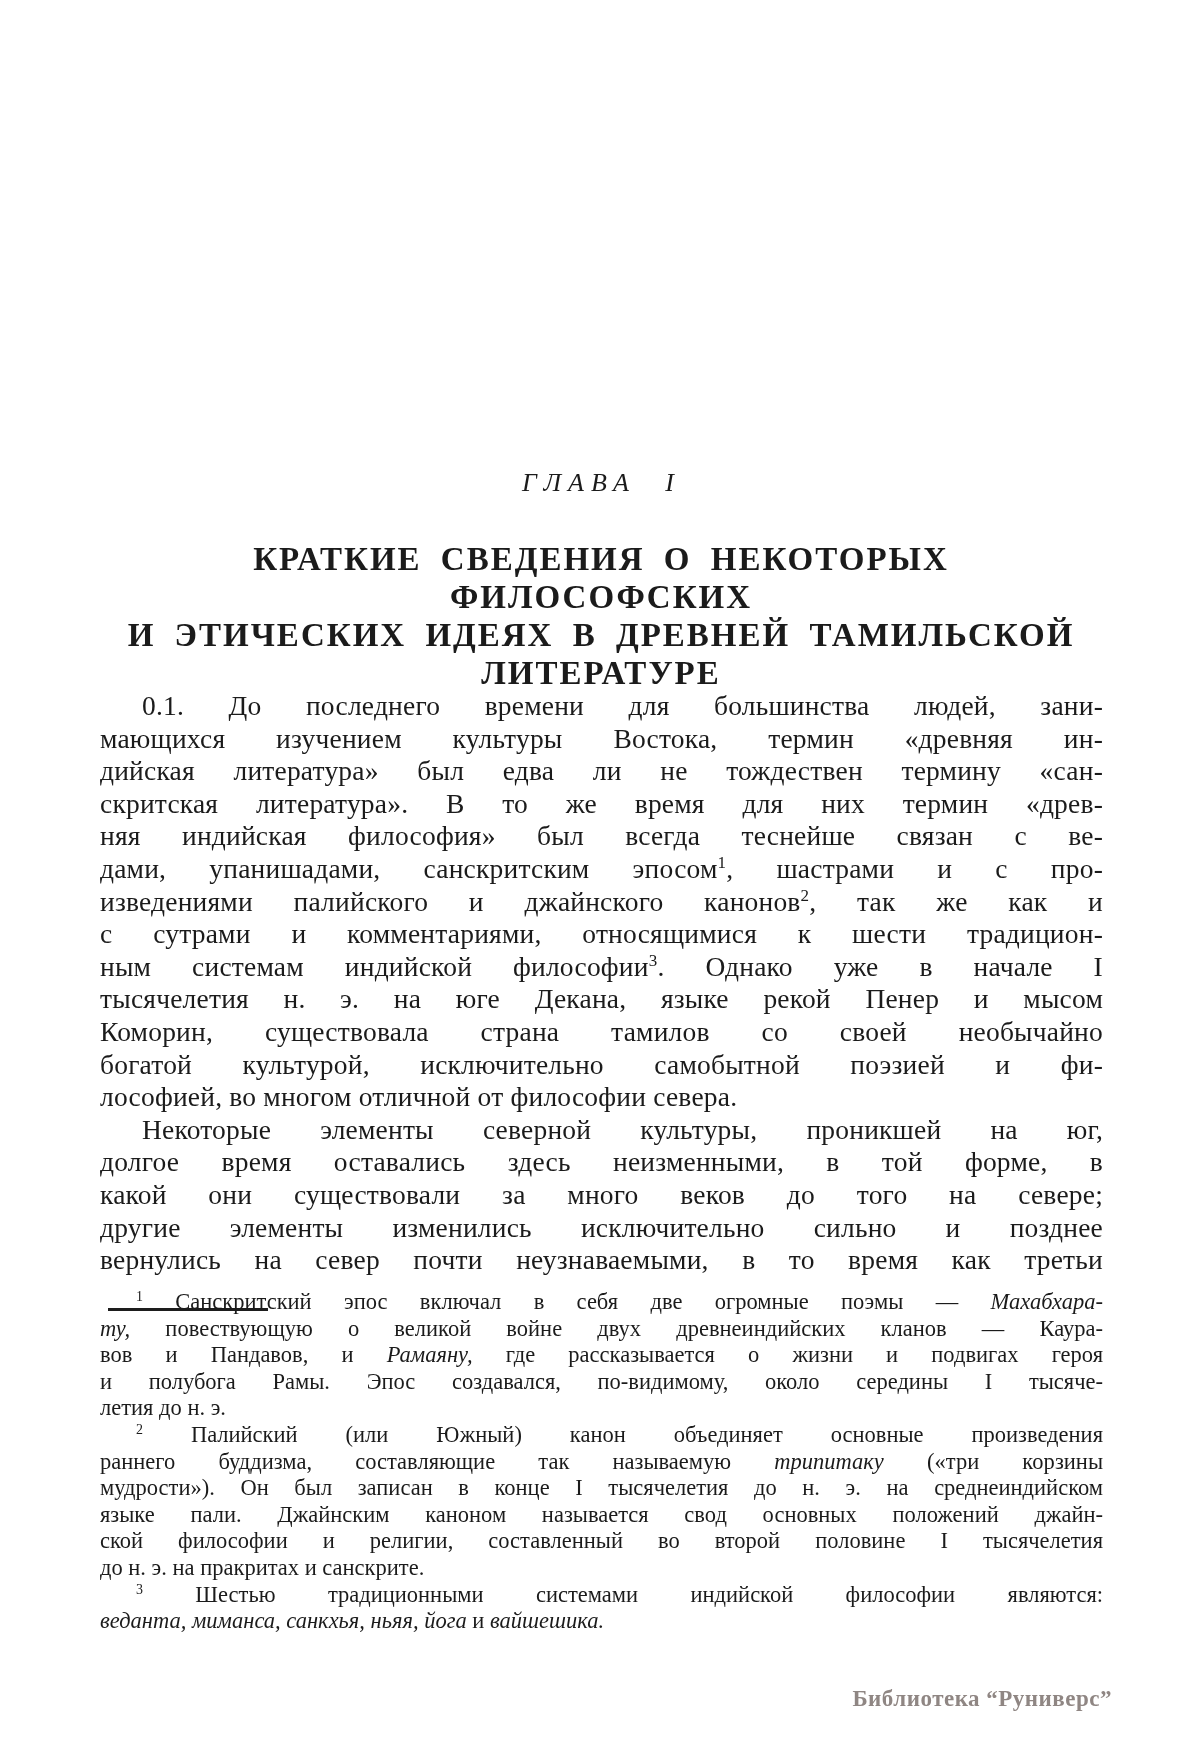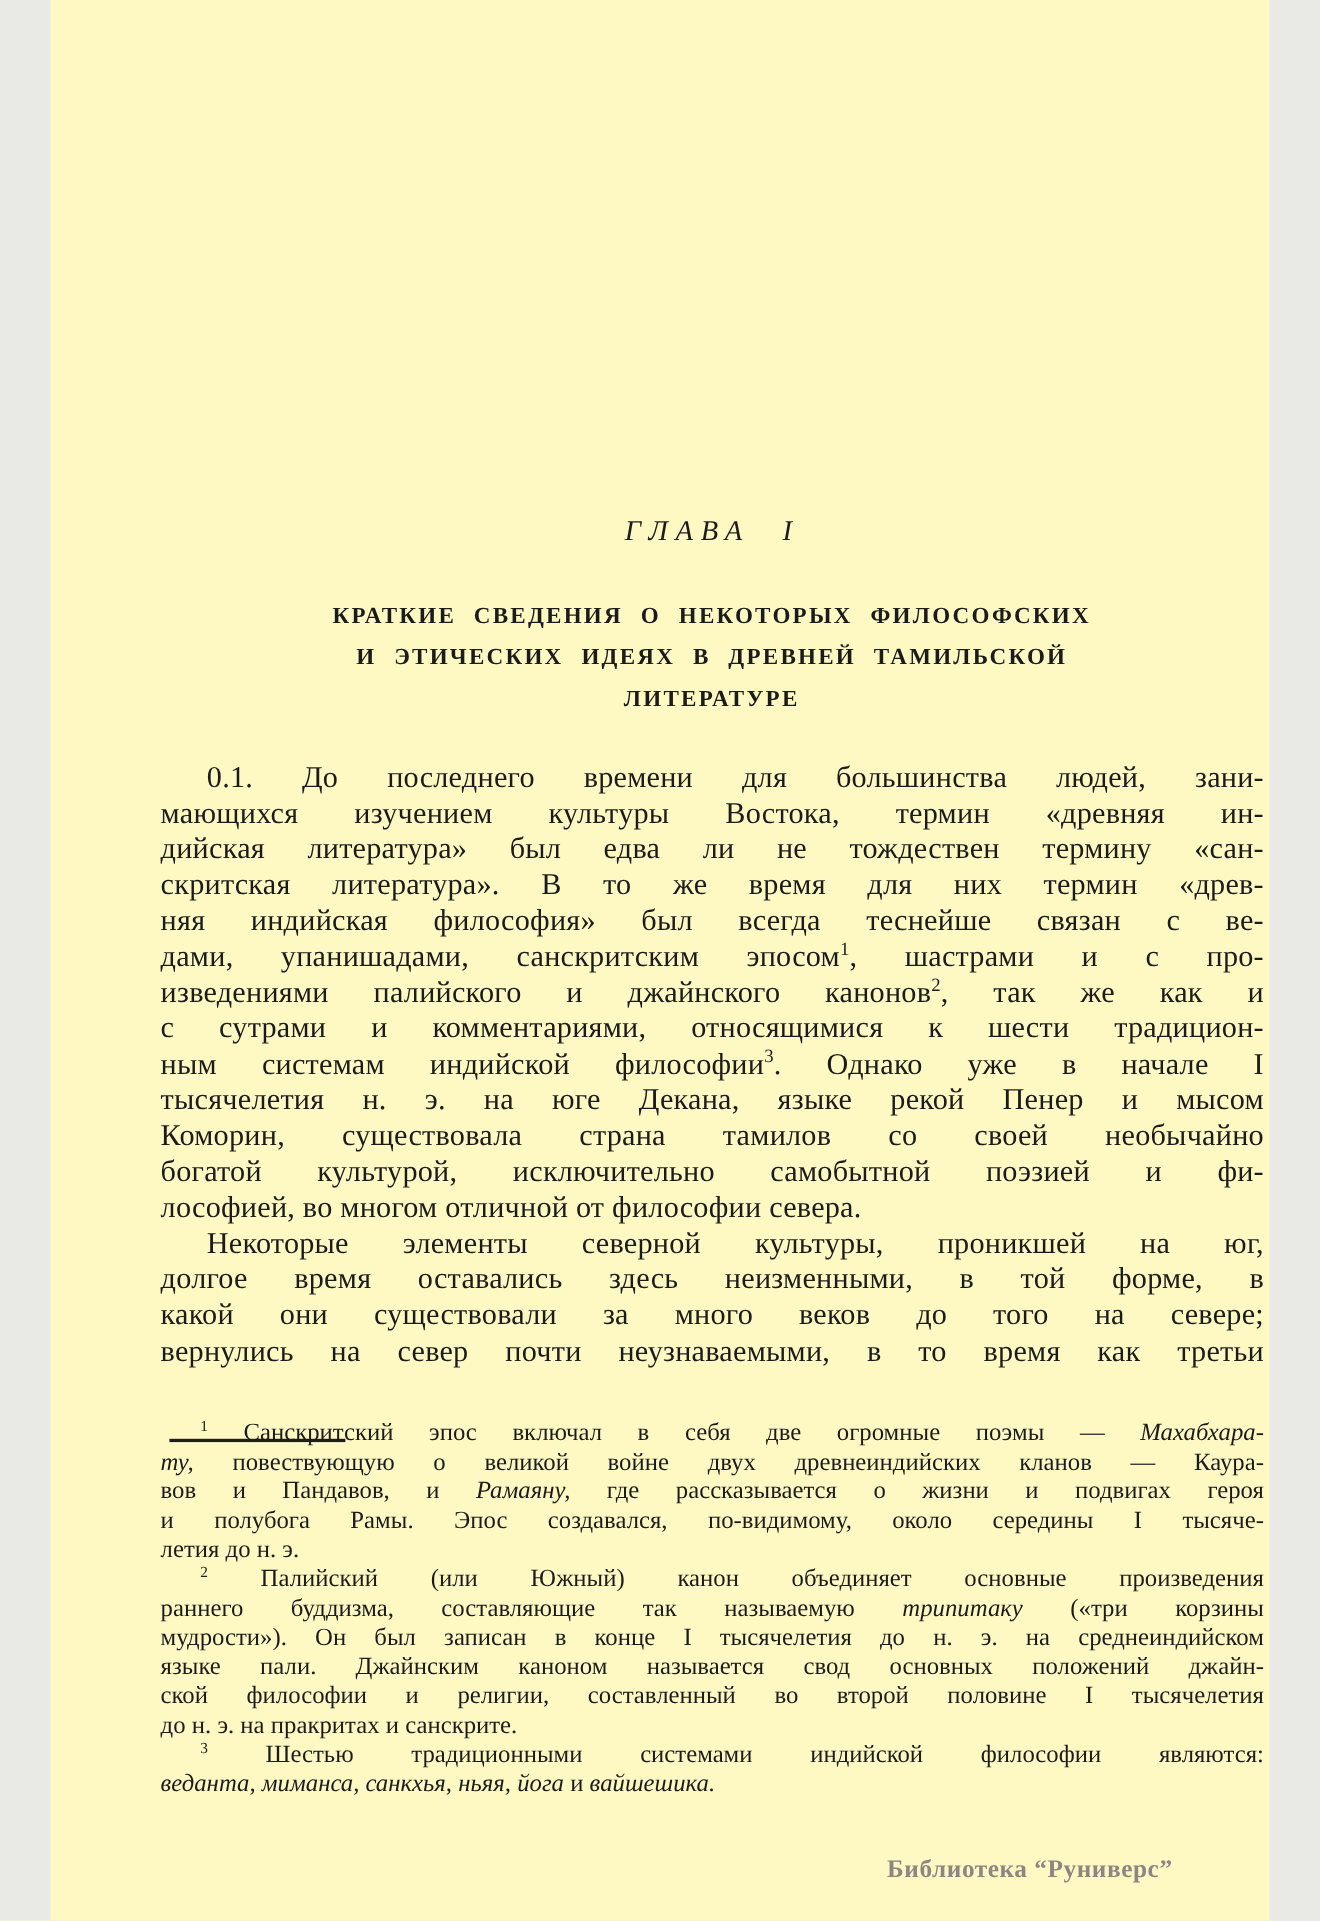--- a/index.html
+++ b/index.html
@@ -1,38 +1,38 @@
 <!DOCTYPE html>
 <html lang="ru"><head>
 <meta charset="utf-8">
 <style>
   html,body{margin:0;padding:0;}
   body{background:#e9e9e5;}
   .page{
     position:relative;
-    width:1108px;height:1746px;
+    width:1200px;height:1746px;
     margin:0 auto;
-    background:#fef9c3;
+    background:#ffffff;
     font-family:"Liberation Serif","DejaVu Serif",serif;
     color:#1b1b1b;
     overflow:hidden;
   }
   .chapter{
     position:absolute;top:468px;left:100px;width:1003px;
     text-align:center;
     font-style:italic;
     font-size:26px;
     letter-spacing:7px;
     word-spacing:16px;
   }
   .title{
     position:absolute;top:540px;left:96px;width:1010px;
     text-align:center;
     font-weight:bold;
-    font-size:21px;
+    font-size:33px;
     line-height:38px;
     letter-spacing:2px;
     word-spacing:9px;
     margin:0;
   }
   .bodytext{
     position:absolute;top:690px;left:100px;width:1003px;
     font-size:27.5px;
     line-height:32.6px;
     letter-spacing:0.2px;
@@ -94,20 +94,21 @@
         <div class="line">ным системам индийской философии<sup>3</sup>. Однако уже в начале I</div>
         <div class="line">тысячелетия н. э. на юге Декана, языке рекой Пенер и мысом</div>
         <div class="line">Коморин, существовала страна тамилов со своей необычайно</div>
         <div class="line">богатой культурой, исключительно самобытной поэзией и фи-</div>
         <div class="line last">лософией, во многом отличной от философии севера.</div>
       </div>
       <div>
         <div class="line indent">Некоторые элементы северной культуры, проникшей на юг,</div>
         <div class="line">долгое время оставались здесь неизменными, в той форме, в</div>
         <div class="line">какой они существовали за много веков до того на севере;</div>
+        <div class="line">другие элементы изменились исключительно сильно и позднее</div>
         <div class="line">вернулись на север почти неузнаваемыми, в то время как третьи</div>
       </div>
     </div>
   <div class="fnrule"></div>
   <div class="footnotes" id="fn-root">
       <div>
         <div class="line indent"><sup>1</sup> Санскритский эпос включал в себя две огромные поэмы — <i>Махабхара-</i></div>
         <div class="line"><i>ту,</i> повествующую о великой войне двух древнеиндийских кланов — Каура-</div>
         <div class="line">вов и Пандавов, и <i>Рамаяну,</i> где рассказывается о жизни и подвигах героя</div>
         <div class="line">и полубога Рамы. Эпос создавался, по-видимому, около середины I тысяче-</div>

